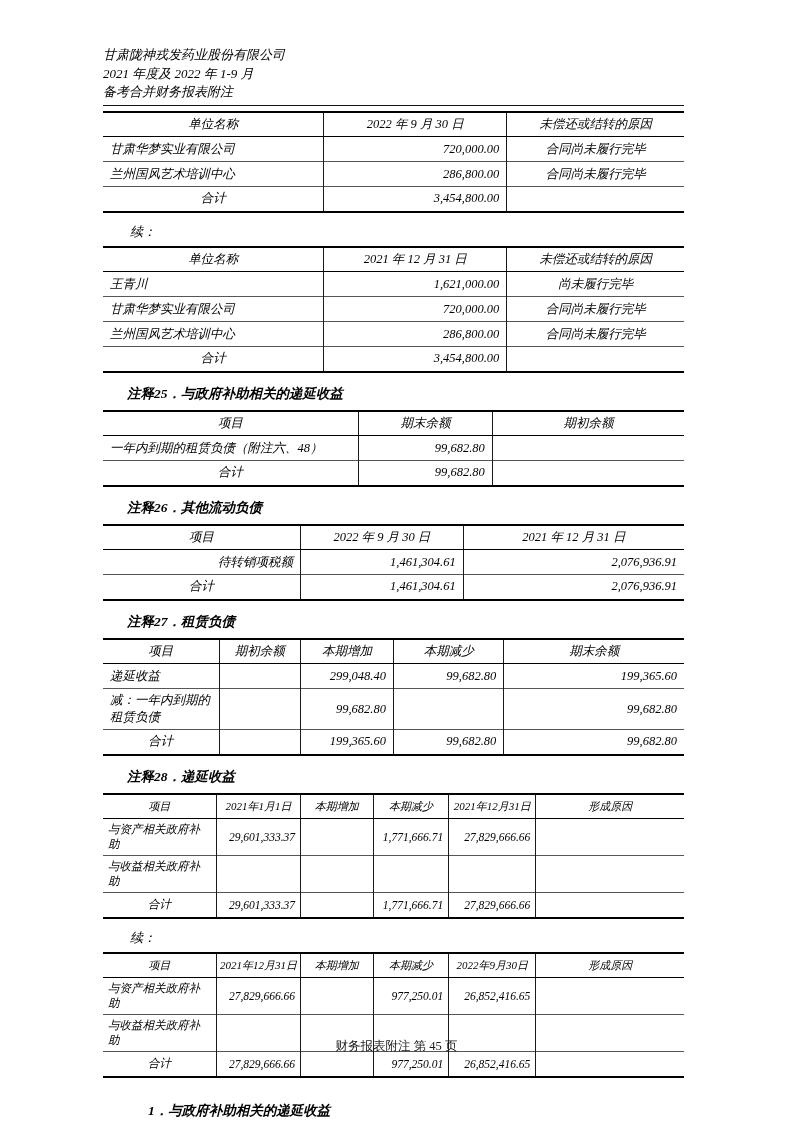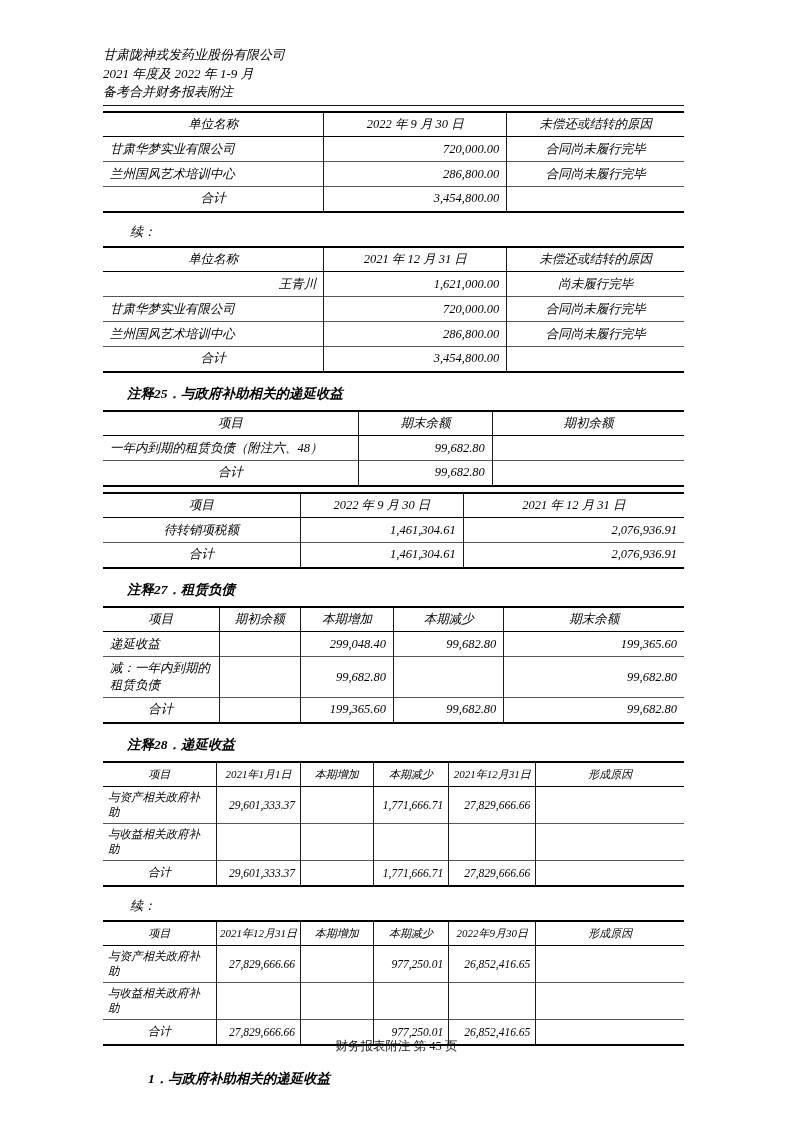--- a/index.html
+++ b/index.html
@@ -92,21 +92,21 @@
         </colgroup>
         <thead>
           <tr>
             <th>单位名称</th>
             <th>2021 年 12 月 31 日</th>
             <th>未偿还或结转的原因</th>
           </tr>
         </thead>
         <tbody>
           <tr>
-            <td style="text-align: right;">王青川</td>
+            <td style="text-align: left;">王青川</td>
             <td style="text-align: right;">1,621,000.00</td>
             <td style="text-align: center;">尚未履行完毕</td>
           </tr>
           <tr>
             <td style="text-align: left;">甘肃华梦实业有限公司</td>
             <td style="text-align: right;">720,000.00</td>
             <td style="text-align: center;">合同尚未履行完毕</td>
           </tr>
           <tr>
             <td style="text-align: left;">兰州国风艺术培训中心</td>
@@ -142,36 +142,37 @@
             <td style="text-align: right;"></td>
           </tr>
           <tr>
             <td style="text-align: center;">合计</td>
             <td style="text-align: right;">99,682.80</td>
             <td style="text-align: right;"></td>
           </tr>
         </tbody>
       </table>
 
+    <h3 class="note-title">注释26．其他流动负债</h3>
     <table>
         <colgroup>
           <col style="width: 34%;">
           <col style="width: 28%;">
           <col style="width: 38%;">
         </colgroup>
         <thead>
           <tr>
             <th>项目</th>
             <th>2022 年 9 月 30 日</th>
             <th>2021 年 12 月 31 日</th>
           </tr>
         </thead>
         <tbody>
           <tr>
-            <td style="text-align: center;">待转销项税额</td>
+            <td style="text-align: right;">待转销项税额</td>
             <td style="text-align: right;">1,461,304.61</td>
             <td style="text-align: right;">2,076,936.91</td>
           </tr>
           <tr>
             <td style="text-align: center;">合计</td>
             <td style="text-align: right;">1,461,304.61</td>
             <td style="text-align: right;">2,076,936.91</td>
           </tr>
         </tbody>
       </table>

